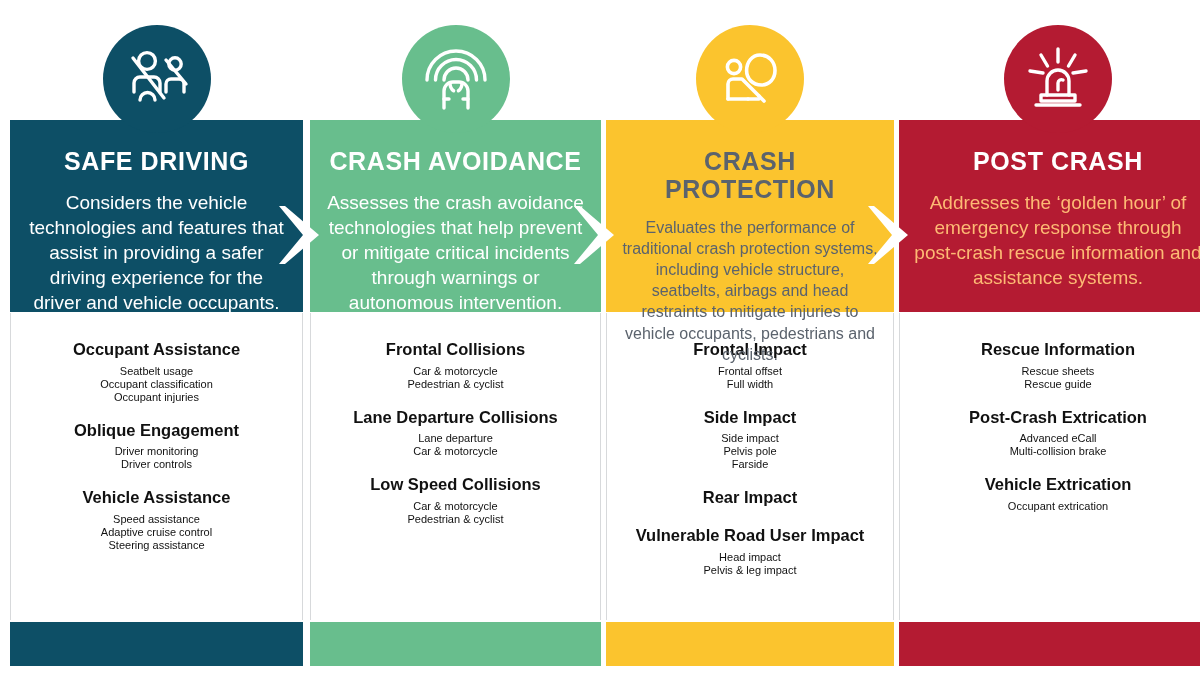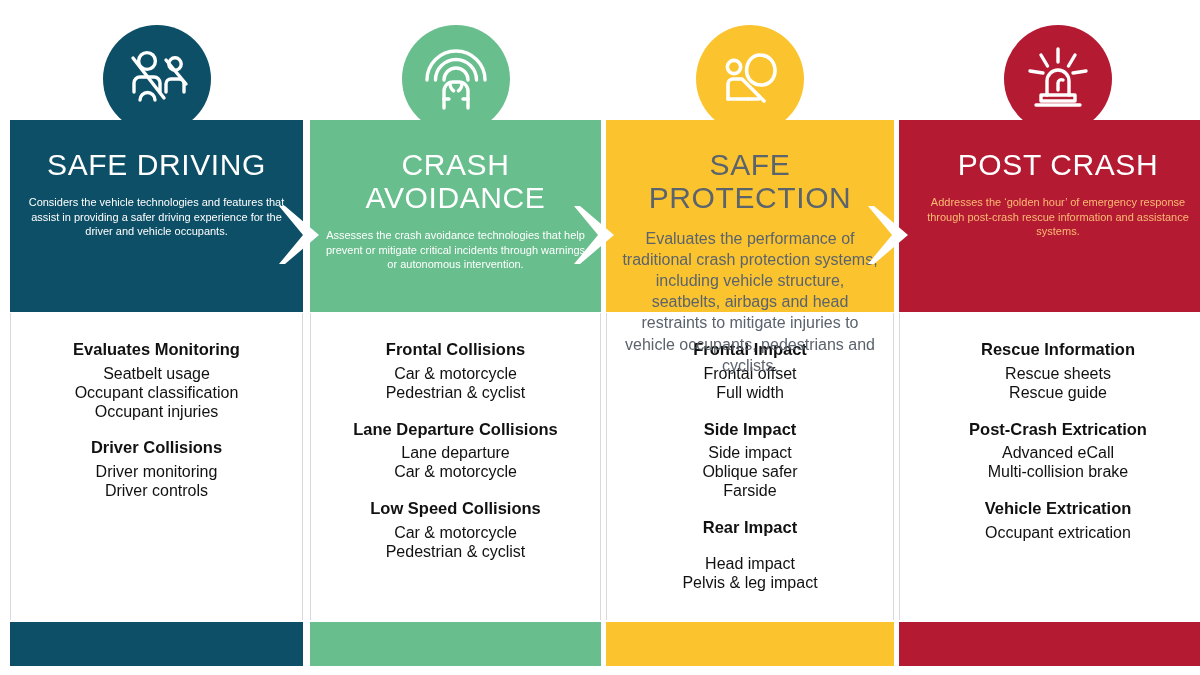--- a/index.html
+++ b/index.html
@@ -68,28 +68,28 @@
     top: 120px;
     left: 0;
     right: 0;
     height: 192px;
     z-index: 2;
     box-sizing: border-box;
     padding: 28px 14px 10px 14px;
     text-align: center;
   }
   .header-title {
-    font-size: 30px;
-    font-weight: normal;
+    font-size: 25px;
+    font-weight: bold;
     letter-spacing: 0.6px;
     line-height: 1.1;
     margin: 0 0 14px 0;
   }
   .header-desc {
-    font-size: 11px;
+    font-size: 19px;
     line-height: 1.32;
     margin: 0;
   }
   .col-2 .header-desc { font-size: 16px; }
 
   
   .chevron {
     position: absolute;
     top: 204px;
     width: 44px;
@@ -115,21 +115,21 @@
   .group { margin-bottom: 16px; }
   .group:last-child { margin-bottom: 0; }
   .group-title {
     font-size: 16.5px;
     font-weight: bold;
     line-height: 1.32;
     margin: 0 0 4px 0;
     color: #111111;
   }
   .group-item {
-    font-size: 16px;
+    font-size: 11px;
     line-height: 1.18;
     margin: 0;
     color: #111111;
   }
 
   
   .bottom-bar {
     position: absolute;
     left: 0;
     right: 0;
@@ -160,29 +160,35 @@
           <line x1="13" y1="16" x2="44" y2="56"></line>
           <circle cx="55" cy="22" r="6.2"></circle>
           <path d="M46 50v-8a5 5 0 0 1 5-5h8a5 5 0 0 1 5 5v8"></path>
           <line x1="46" y1="18" x2="66" y2="42"></line>
         </g>
       </svg>
     </div>
 
     <div class="body-list">
       <div class="group">
-        <div class="group-title">Evaluates Monitoring</div>
+        <div class="group-title">Occupant Assistance</div>
         <div class="group-item">Seatbelt usage</div>
         <div class="group-item">Occupant classification</div>
         <div class="group-item">Occupant injuries</div>
       </div>
       <div class="group">
-        <div class="group-title">Driver Collisions</div>
+        <div class="group-title">Oblique Engagement</div>
         <div class="group-item">Driver monitoring</div>
         <div class="group-item">Driver controls</div>
+      </div>
+      <div class="group">
+        <div class="group-title">Vehicle Assistance</div>
+        <div class="group-item">Speed assistance</div>
+        <div class="group-item">Adaptive cruise control</div>
+        <div class="group-item">Steering assistance</div>
       </div>
     </div>
 
     <div class="bottom-bar" style="background:#0d4f66;"></div>
   </div>
 
   <div class="column col-1">
     <div class="body-frame"></div>
 
     <div class="header-block" style="background:#68be8d;">
@@ -225,21 +231,21 @@
       </div>
     </div>
 
     <div class="bottom-bar" style="background:#68be8d;"></div>
   </div>
 
   <div class="column col-2">
     <div class="body-frame"></div>
 
     <div class="header-block" style="background:#fbc42e;">
-      <div class="header-title" style="color:#5b636d;">SAFE PROTECTION</div>
+      <div class="header-title" style="color:#5b636d;">CRASH PROTECTION</div>
       <div class="header-desc" style="color:#5b636d;">Evaluates the performance of traditional crash protection systems, including vehicle structure, seatbelts, airbags and head restraints to mitigate injuries to vehicle occupants, pedestrians and cyclists.</div>
     </div>
 
     <div class="icon-circle" style="background:#fbc42e;">
       <svg width="74" height="74" viewBox="0 0 74 74" aria-hidden="true">
         <g fill="none" stroke="#ffffff" stroke-width="3.6" stroke-linecap="round" stroke-linejoin="round">
           <circle cx="21" cy="25" r="6.6"></circle>
           <path d="M47 13c9 0 15 7.2 15 15.6 0 8-5.4 14.4-13.6 14.4-8.6 0-14.8-6.2-14.8-14.4C33.6 20.2 39 13 47 13z"></path>
           <path d="M15 57V42a5 5 0 0 1 5-5h9l17 17"></path>
           <path d="M15 57h20"></path>
@@ -251,27 +257,28 @@
 
     <div class="body-list">
       <div class="group">
         <div class="group-title">Frontal Impact</div>
         <div class="group-item">Frontal offset</div>
         <div class="group-item">Full width</div>
       </div>
       <div class="group">
         <div class="group-title">Side Impact</div>
         <div class="group-item">Side impact</div>
-        <div class="group-item">Oblique safer</div>
+        <div class="group-item">Pelvis pole</div>
         <div class="group-item">Farside</div>
       </div>
       <div class="group">
         <div class="group-title">Rear Impact</div>
       </div>
       <div class="group">
+        <div class="group-title">Vulnerable Road User Impact</div>
         <div class="group-item">Head impact</div>
         <div class="group-item">Pelvis &amp; leg impact</div>
       </div>
     </div>
 
     <div class="bottom-bar" style="background:#fbc42e;"></div>
   </div>
 
   <div class="column col-3">
     <div class="body-frame"></div>

